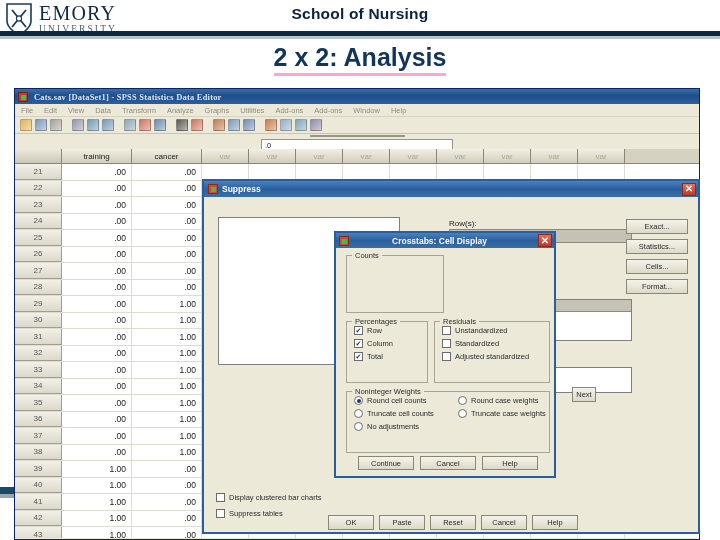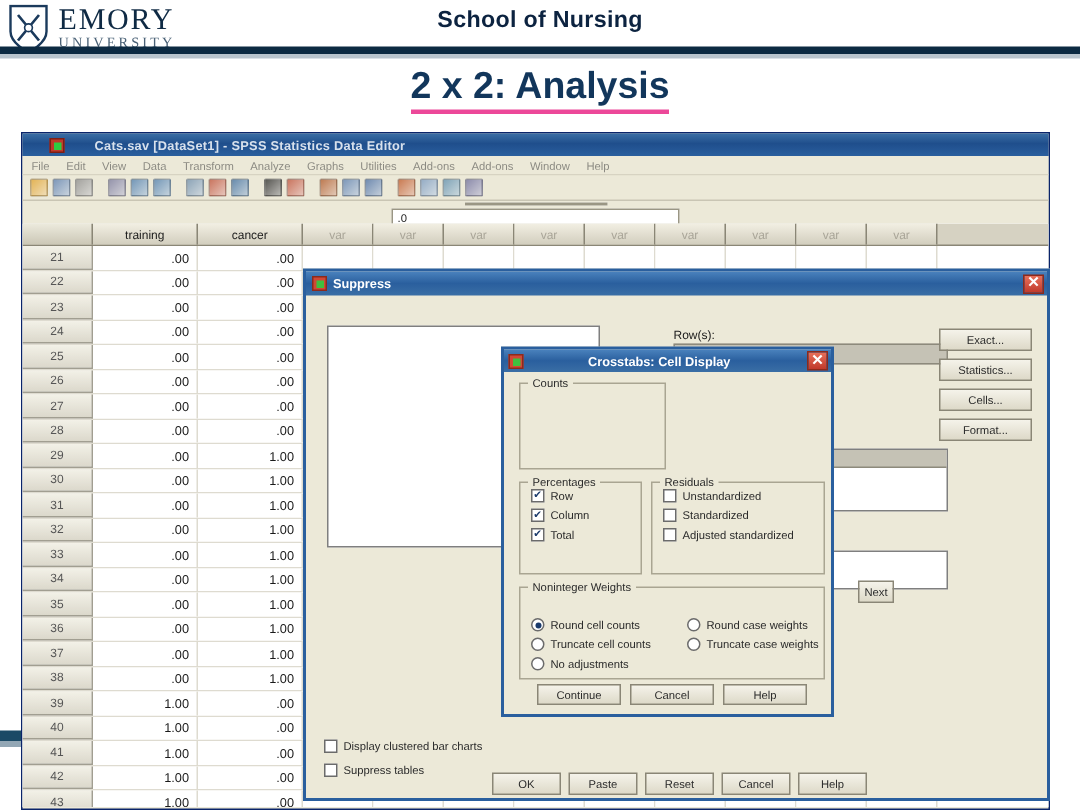--- a/index.html
+++ b/index.html
@@ -42,41 +42,41 @@
   }
   #header-rule-soft{
     position:absolute; left:0; top:36px; width:720px; height:3px;
     background:#b9c4cd;
   }
   #slide-title{
     position:absolute; left:0; top:43px; width:720px; text-align:center;
     font-size:25px; font-weight:bold; color:#12365b;
   }
   #slide-title span{
-    border-bottom:3px solid #ec4899; padding-bottom:2px;text-align:center;
+    border-bottom:3px solid #f9a8d4; padding-bottom:2px;text-align:center;
   }
   #footer-tab{
     position:absolute; left:0; top:487px; width:32px; height:7px;
     background:#1b4a66;
   }
   #footer-tab2{
     position:absolute; left:0; top:494px; width:32px; height:4px;
     background:#93a7b5;
   }
 
   
   #spss-window{
     position:absolute; left:14px; top:88px; width:686px; height:452px;
     background:#ece9d8; border:1px solid #0a246a;
     font-size:8px; color:#000;
   }
   #spss-titlebar{
     height:15px; width:100%;
     background:linear-gradient(to bottom,#3a6ea5 0%,#1f4e8c 45%,#2a5f9e 100%);
-    display:flex; align-items:center; padding:0 18px; gap:20px;
+    display:flex; align-items:center; padding:0 3px; gap:6px;font-family:Liberation Serif, serif;
   }
   #spss-app-icon{
     width:10px; height:10px; background:#c0392b;
     border:1px solid #7d1f14; position:relative; flex:0 0 auto;
   }
   #spss-app-icon::after{
     content:""; position:absolute; left:2px; top:2px; width:5px; height:5px;
     background:#2ecc40;
   }
   #spss-title-text{
@@ -255,21 +255,21 @@
   }
   .radio.on::after{
     content:""; position:absolute; left:2px; top:2px; width:4px; height:4px;
     border-radius:50%; background:#1a3a6b;
   }
   #fs-counts{ left:10px; top:22px; width:98px; height:58px; }
   #fs-pct{ left:10px; top:88px; width:82px; height:62px; }
   #fs-resid{ left:98px; top:88px; width:116px; height:62px; }
   #fs-weights{ left:10px; top:158px; width:204px; height:62px; }
   #weights-grid{
-    display:grid; grid-template-columns:104px 100px; margin-top:16px;
+    display:grid; grid-template-columns:104px 100px; margin-top:0;
   }
   #cd-bottombtns{
     position:absolute; left:22px; bottom:6px; width:180px;
     display:flex; gap:6px;
   }
   #cd-bottombtns .ct-btn{ flex:1; height:14px; }
 </style>
 </head>
 <body>
 

